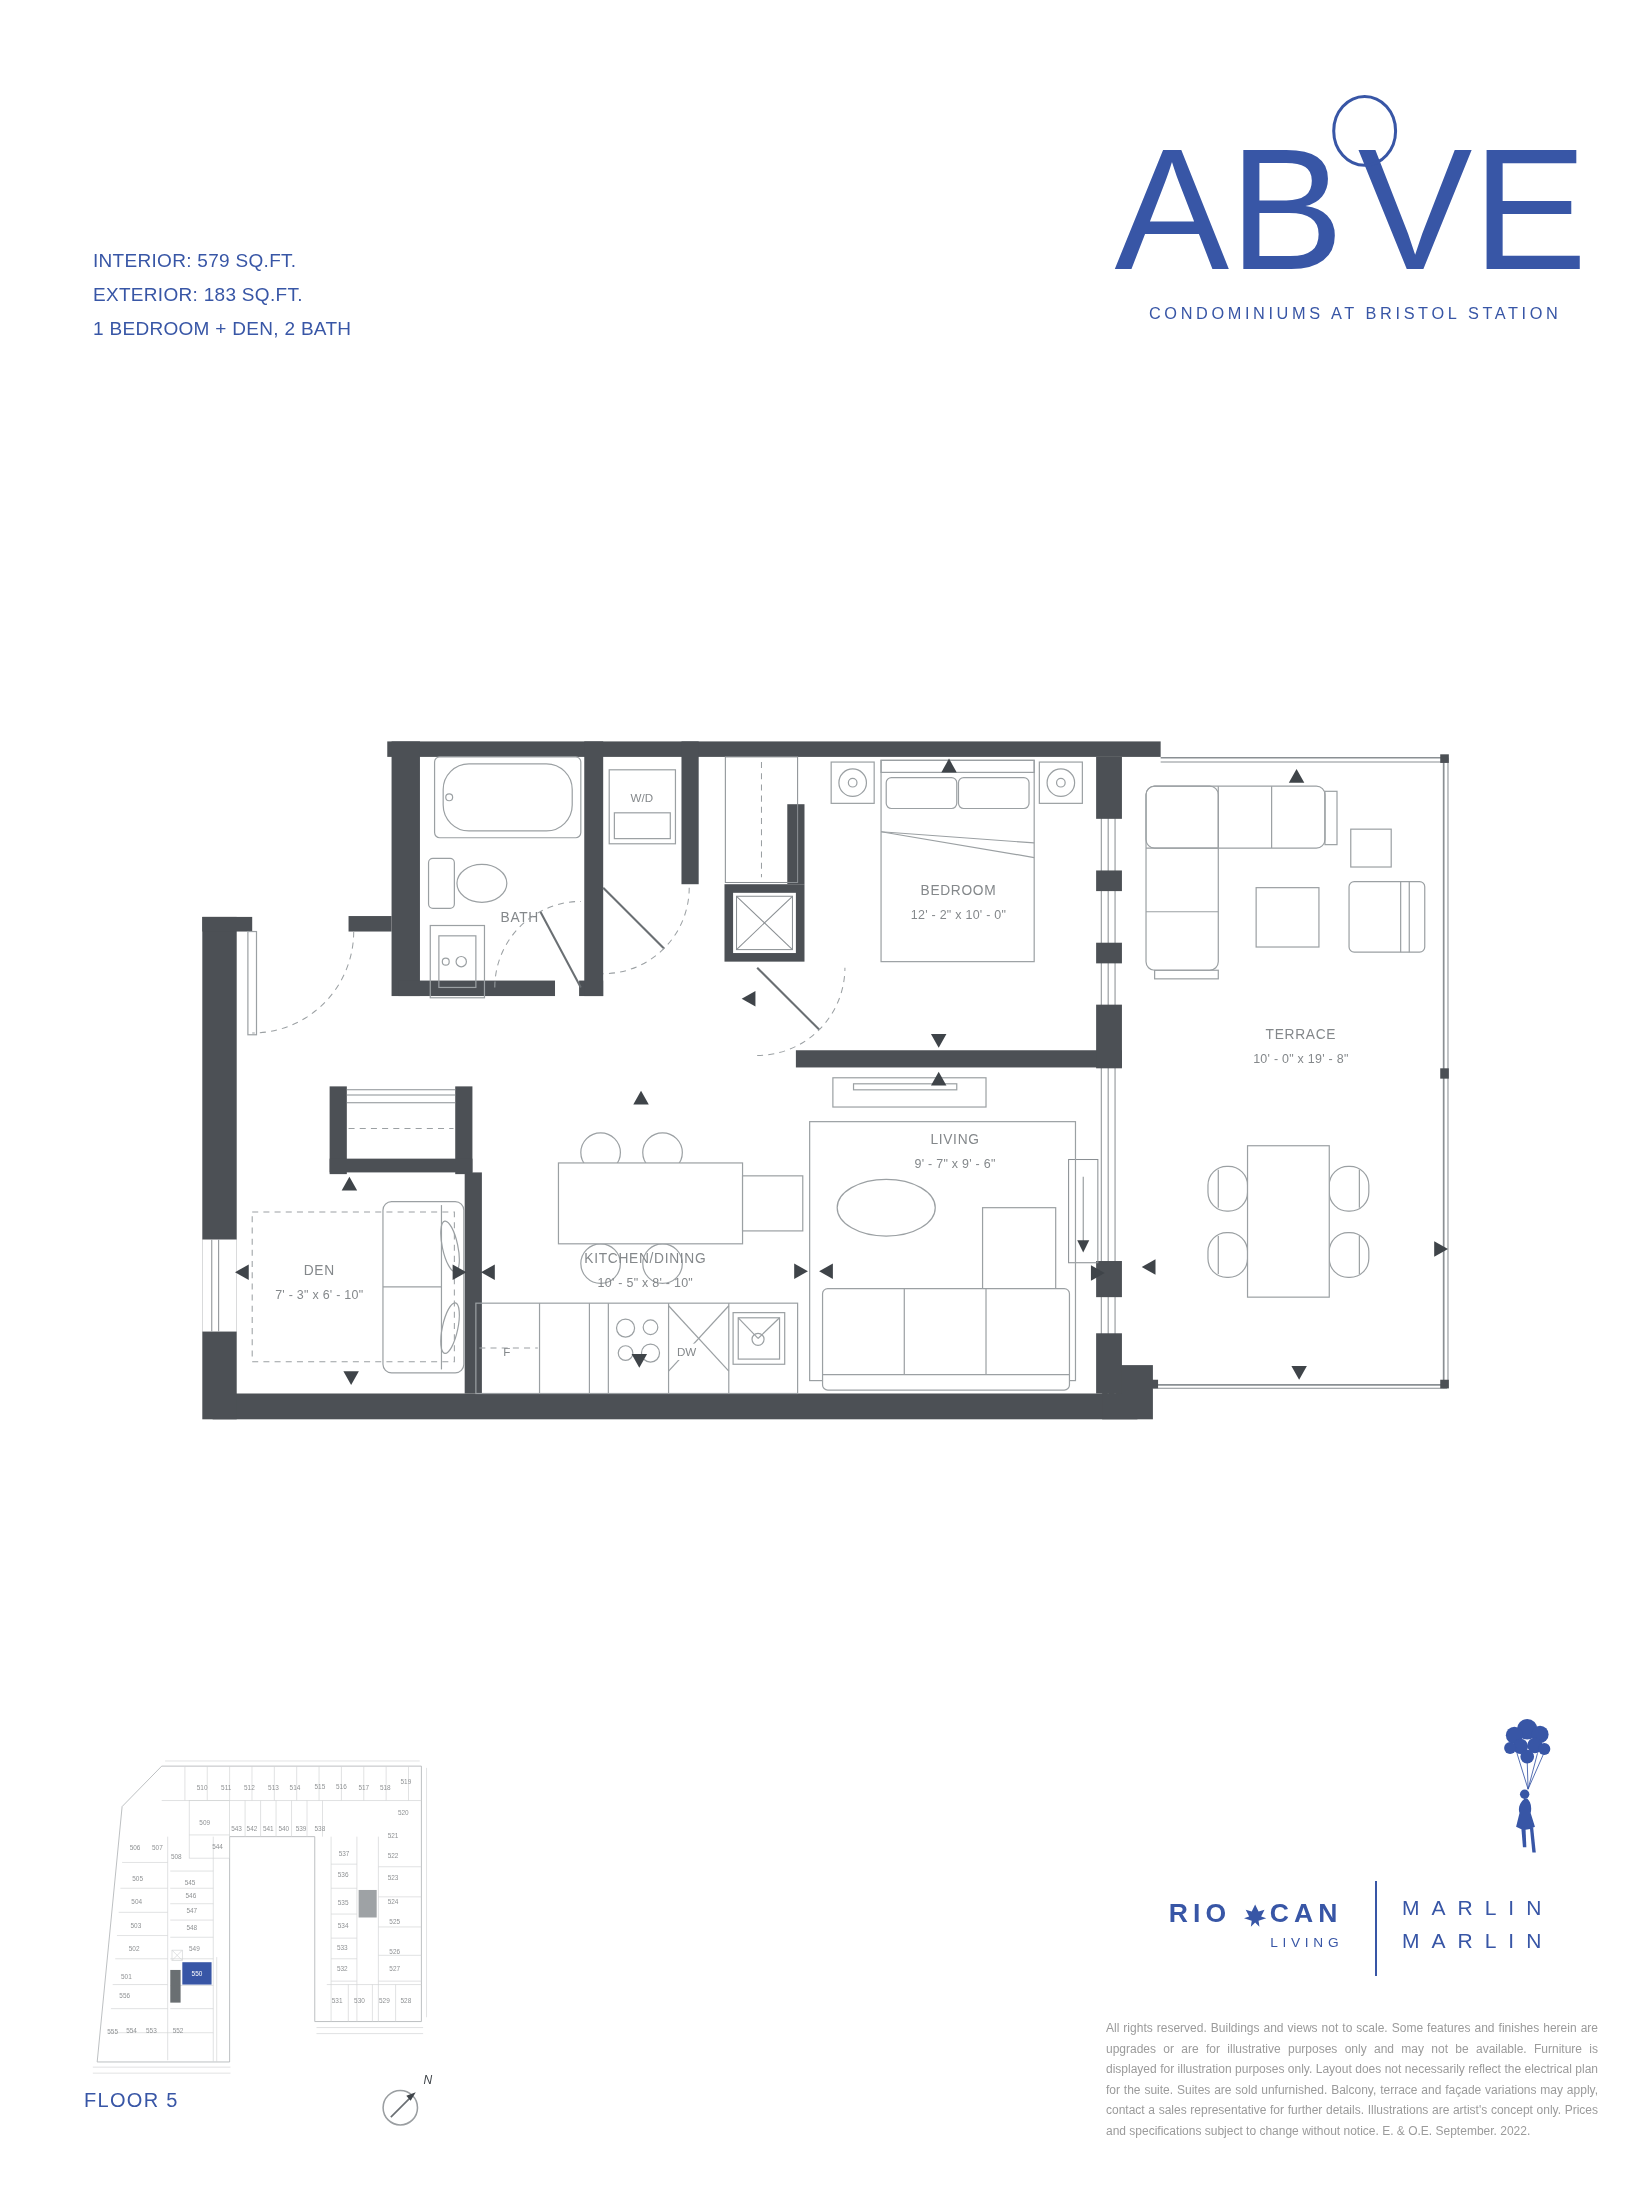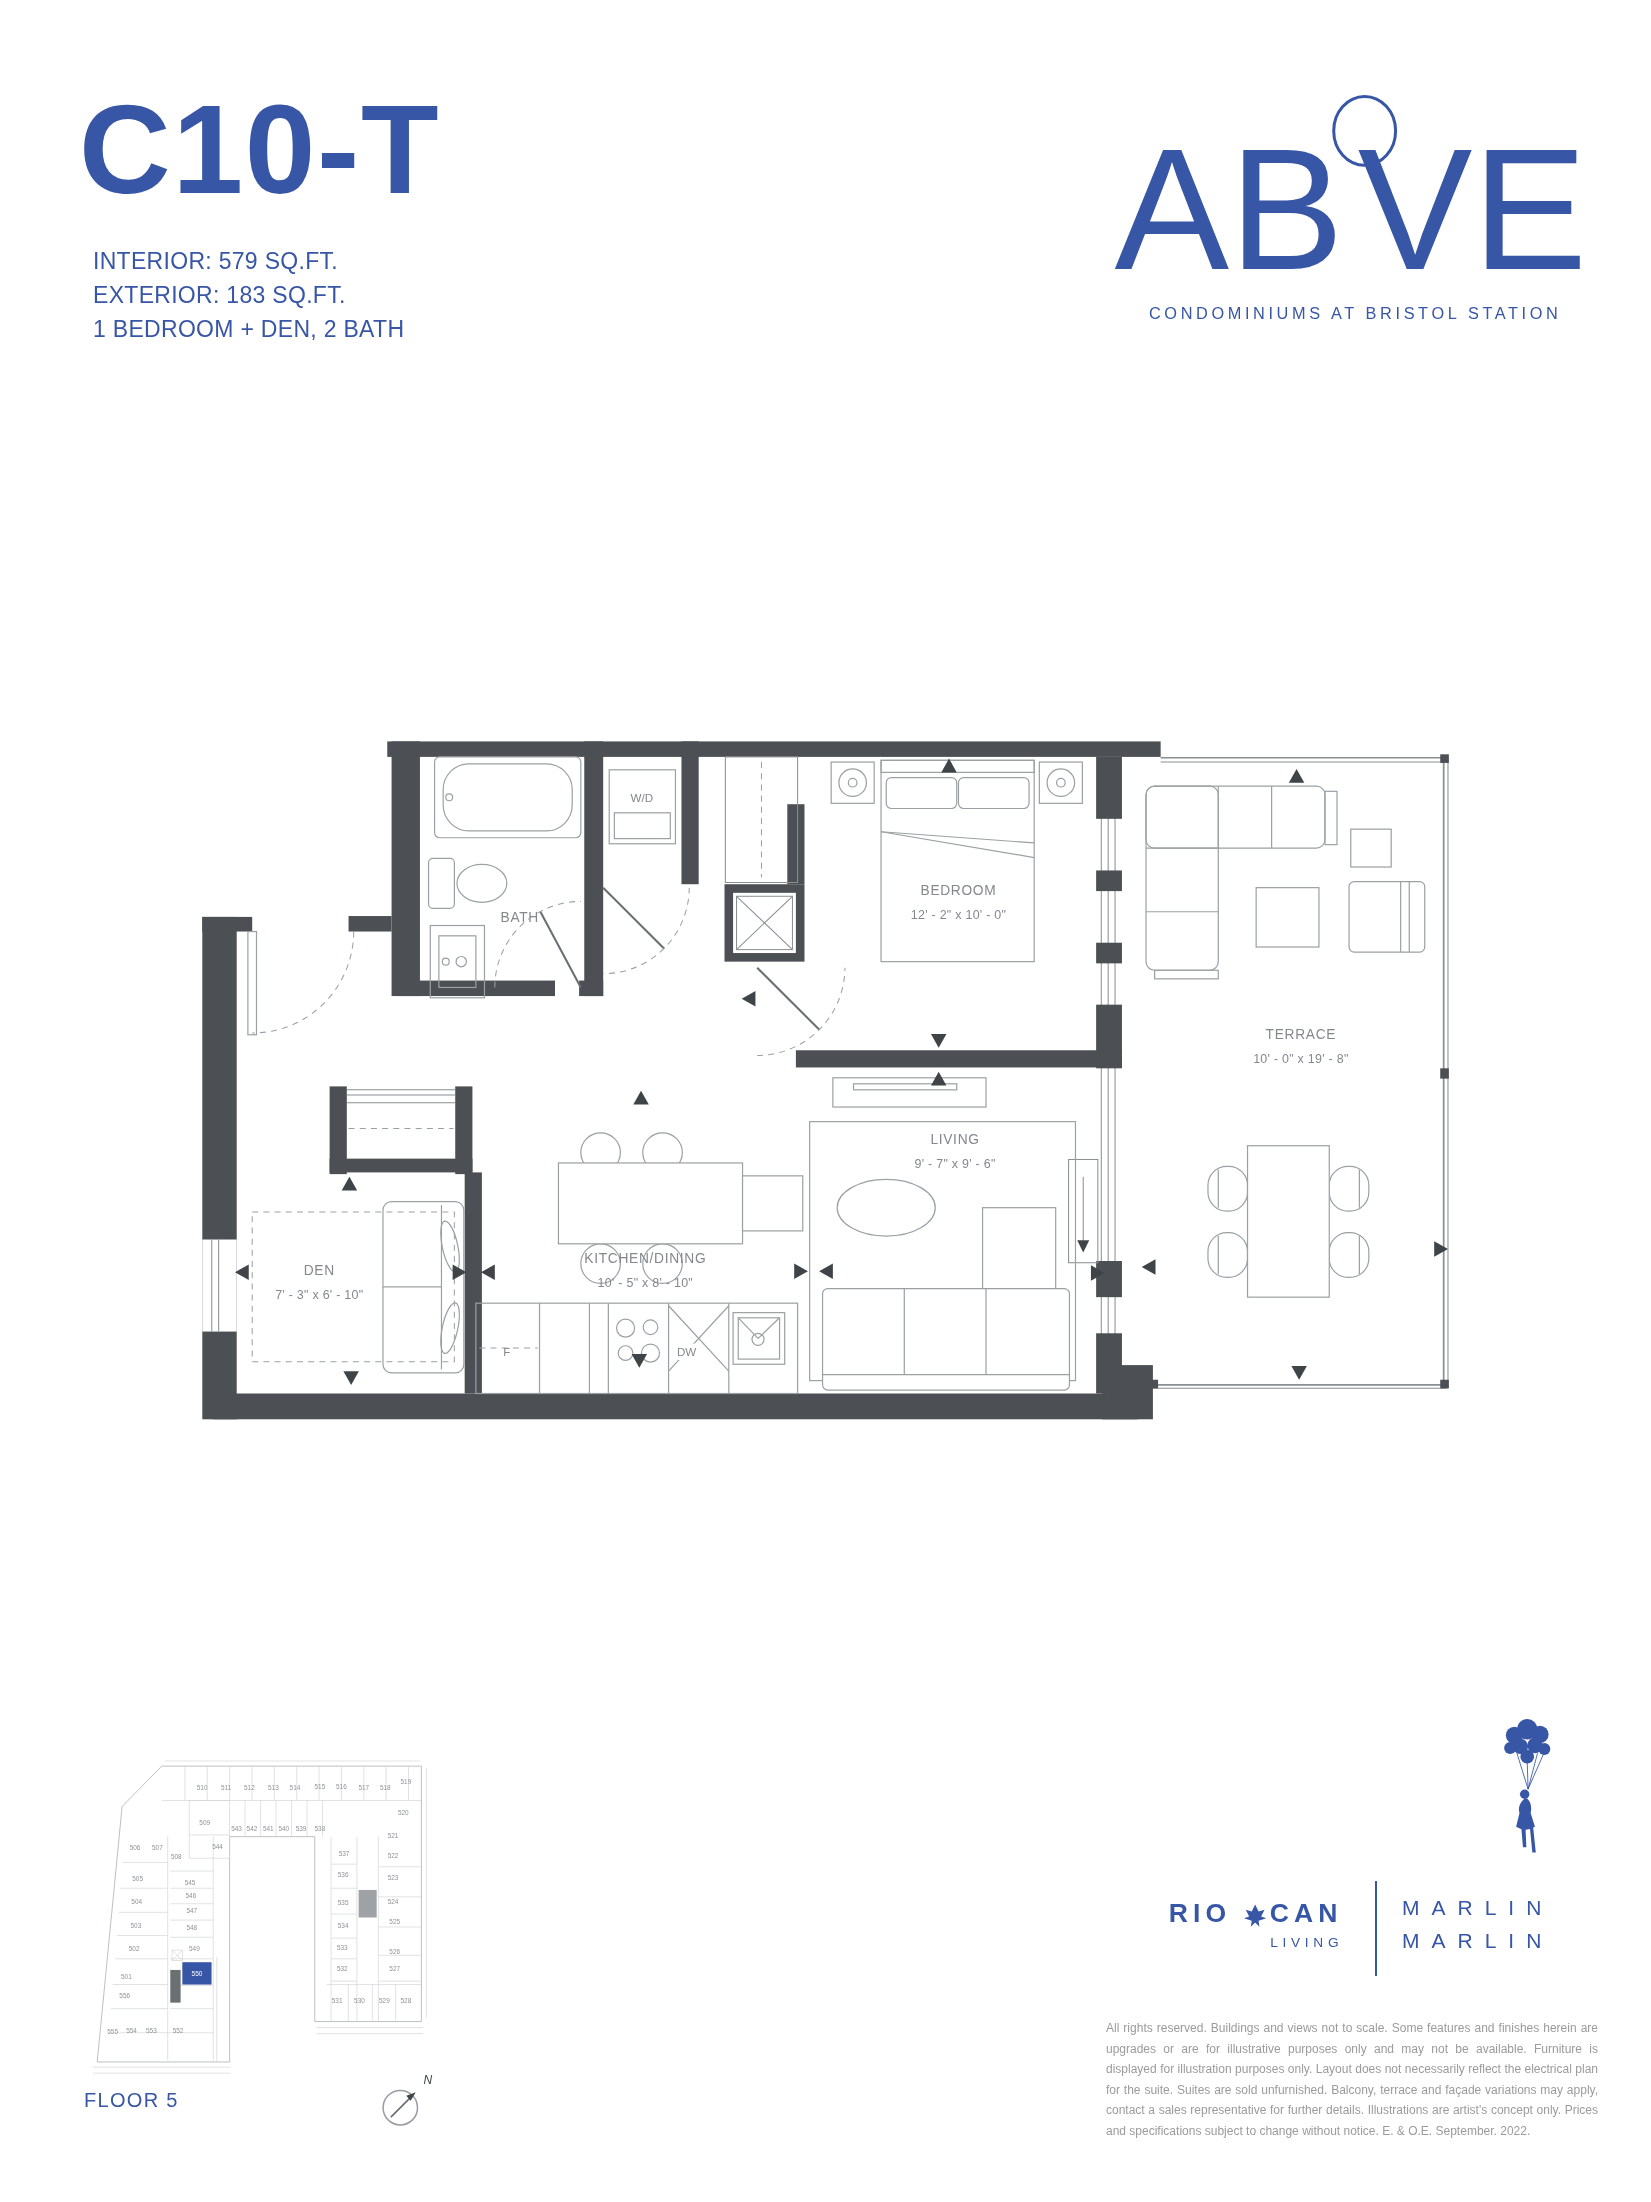--- a/index.html
+++ b/index.html
@@ -2,21 +2,21 @@
 <html style="font-size:13.8px"><head>
 <meta charset="utf-8">
 <style>
   html,body{margin:0;padding:0;background:#fff;}
   #page{position:relative;width:1652px;height:2203px;background:#ffffff;overflow:hidden;
         font-family:"Liberation Sans", sans-serif;}
   .abs{position:absolute;}
 
   
   #unit-title{left:79px;top:76px;font-size:127px;font-weight:bold;letter-spacing:1.7px;color:#3856a6;}
-  #spec-block{left:93px;top:244px;font-size:23px;line-height:34px;color:#3856a6;letter-spacing:0.3px;}
+  #spec-block{left:93px;top:244px;font-size:19px;line-height:34px;color:#3856a6;letter-spacing:0.3px;}
 
   
   #disclaimer{left:1106px;top:2018px;width:492px;font-size:12px;line-height:20.6px;color:#9b9b9b;
               text-align:justify;}
   #floor-label{left:84px;top:2089px;font-size:20px;letter-spacing:1.3px;color:#3856a6;}
   #brand-divider{left:1375px;top:1881px;width:1.7px;height:95px;background:#3856a6;}
   #marlin-block{left:1402px;top:1891px;color:#3856a6;font-size:21px;letter-spacing:12px;line-height:33px;white-space:nowrap;}
 
   
   svg text{font-family:"Liberation Sans", sans-serif;}
@@ -34,21 +34,20 @@
   .kp{stroke:#b9bcbe;stroke-width:1.1;fill:none;}
   .kpl{stroke:#d3d5d6;stroke-width:.8;fill:none;}
   .kp-num{font-size:7.5px;fill:#8f9294;text-anchor:middle;}
   .kp-hl{fill:#ffffff;}
 </style>
 </head>
 <body>
 
 <div id="page">
 
-  <div class="abs" id="unit-title">C10-T</div>
   <div class="abs" id="spec-block">
     <div>INTERIOR: 579 SQ.FT.</div>
     <div>EXTERIOR: 183 SQ.FT.</div>
     <div>1 BEDROOM + DEN, 2 BATH</div>
   </div>
 
   <svg class="abs" style="left:1110px;top:69px;" width="499" height="275" viewBox="0 0 580 320">
     <text x="5" y="233" font-family="Liberation Serif, serif" font-size="200" fill="#3856a6">AB</text>
     <text x="288" y="233" font-family="Liberation Serif, serif" font-size="200" fill="#3856a6">VE</text>
     <ellipse cx="296" cy="72" rx="36" ry="40" fill="none" stroke="#3856a6" stroke-width="3.5"></ellipse>

